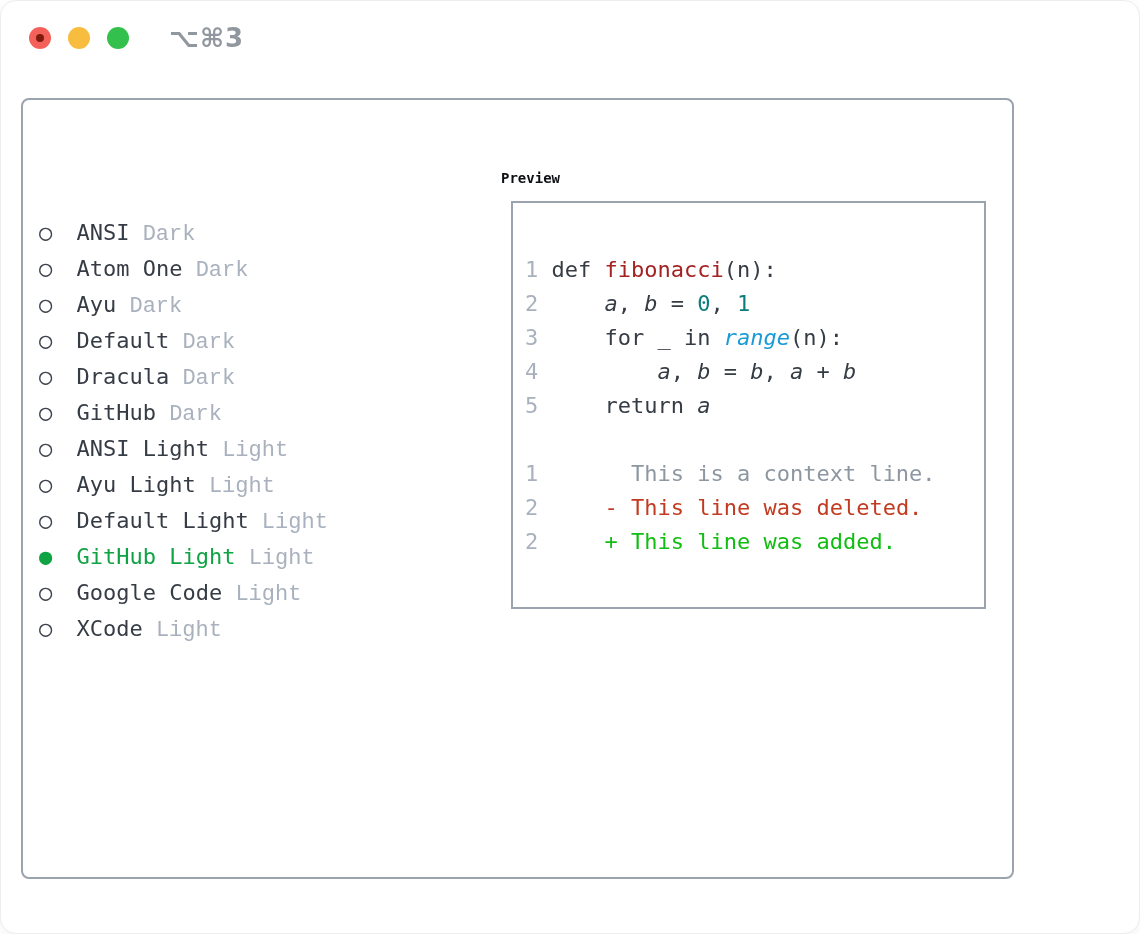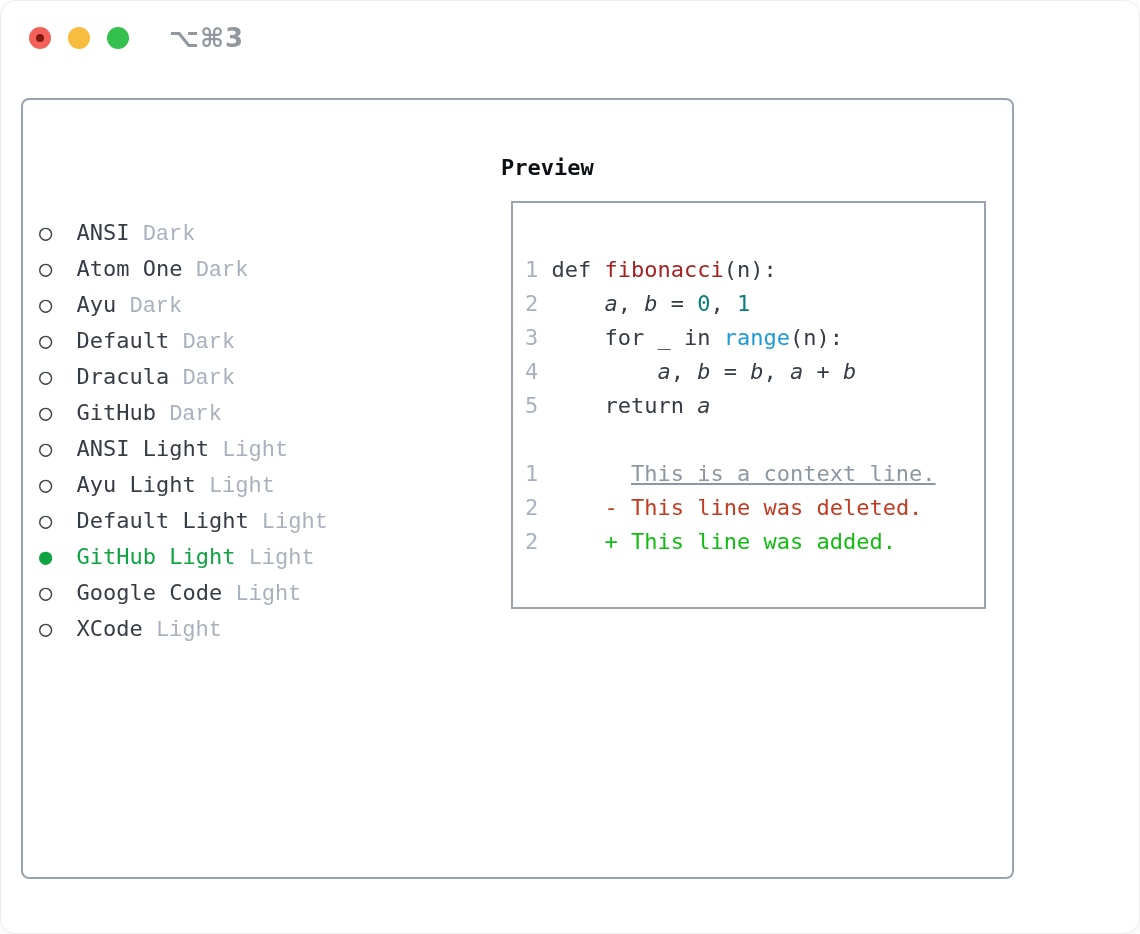--- a/index.html
+++ b/index.html
@@ -39,36 +39,36 @@
   .header-row{font-weight:700;color:var(--heading);}
   .pfx{display:inline-block;width:2ch;}
   .radio{color:#3d434c;}
   .radio.sel{color:var(--accent);}
   .item-name{color:var(--text);margin-left:11px;}
   .item-name.sel{color:var(--accent);}
   .tag{color:var(--muted);font-family:Liberation Mono, monospace;}
   .apply-block{margin-top:34px;}
   .apply-header{color:var(--heading);}
   .preview-label{
-    position:absolute;left:478px;top:51px;font-size:22px;line-height:34px;
+    position:absolute;left:478px;top:61px;font-size:14px;line-height:34px;
     font-weight:700;color:var(--heading);
   }
   .preview-box{
     position:absolute;left:488px;top:101px;width:475px;height:408px;
     border:2px solid var(--border);background:#fff;overflow:hidden;
   }
   .code{padding:50px 16px 0 12px;}
   .code-line{min-height:34px;}
   .seg-ln{color:var(--muted);}
   .seg-t{color:var(--text);}
   .seg-fn{color:var(--fnred);}
   .seg-var{color:var(--text);font-style:italic;}
   .seg-num{color:var(--teal);}
-  .seg-bi{color:var(--blue);}
-  .seg-ctx{color:var(--ctx);text-decoration:underline;}
+  .seg-bi{color:var(--blue);font-style:italic;}
+  .seg-ctx{color:var(--ctx);}
   .seg-del{color:var(--del);}
   .seg-add{color:var(--add);}
 </style>
 </head>
 <body>
 
 <div class="window">
 
   <div class="titlebar">
     <div class="light light-close"></div>

